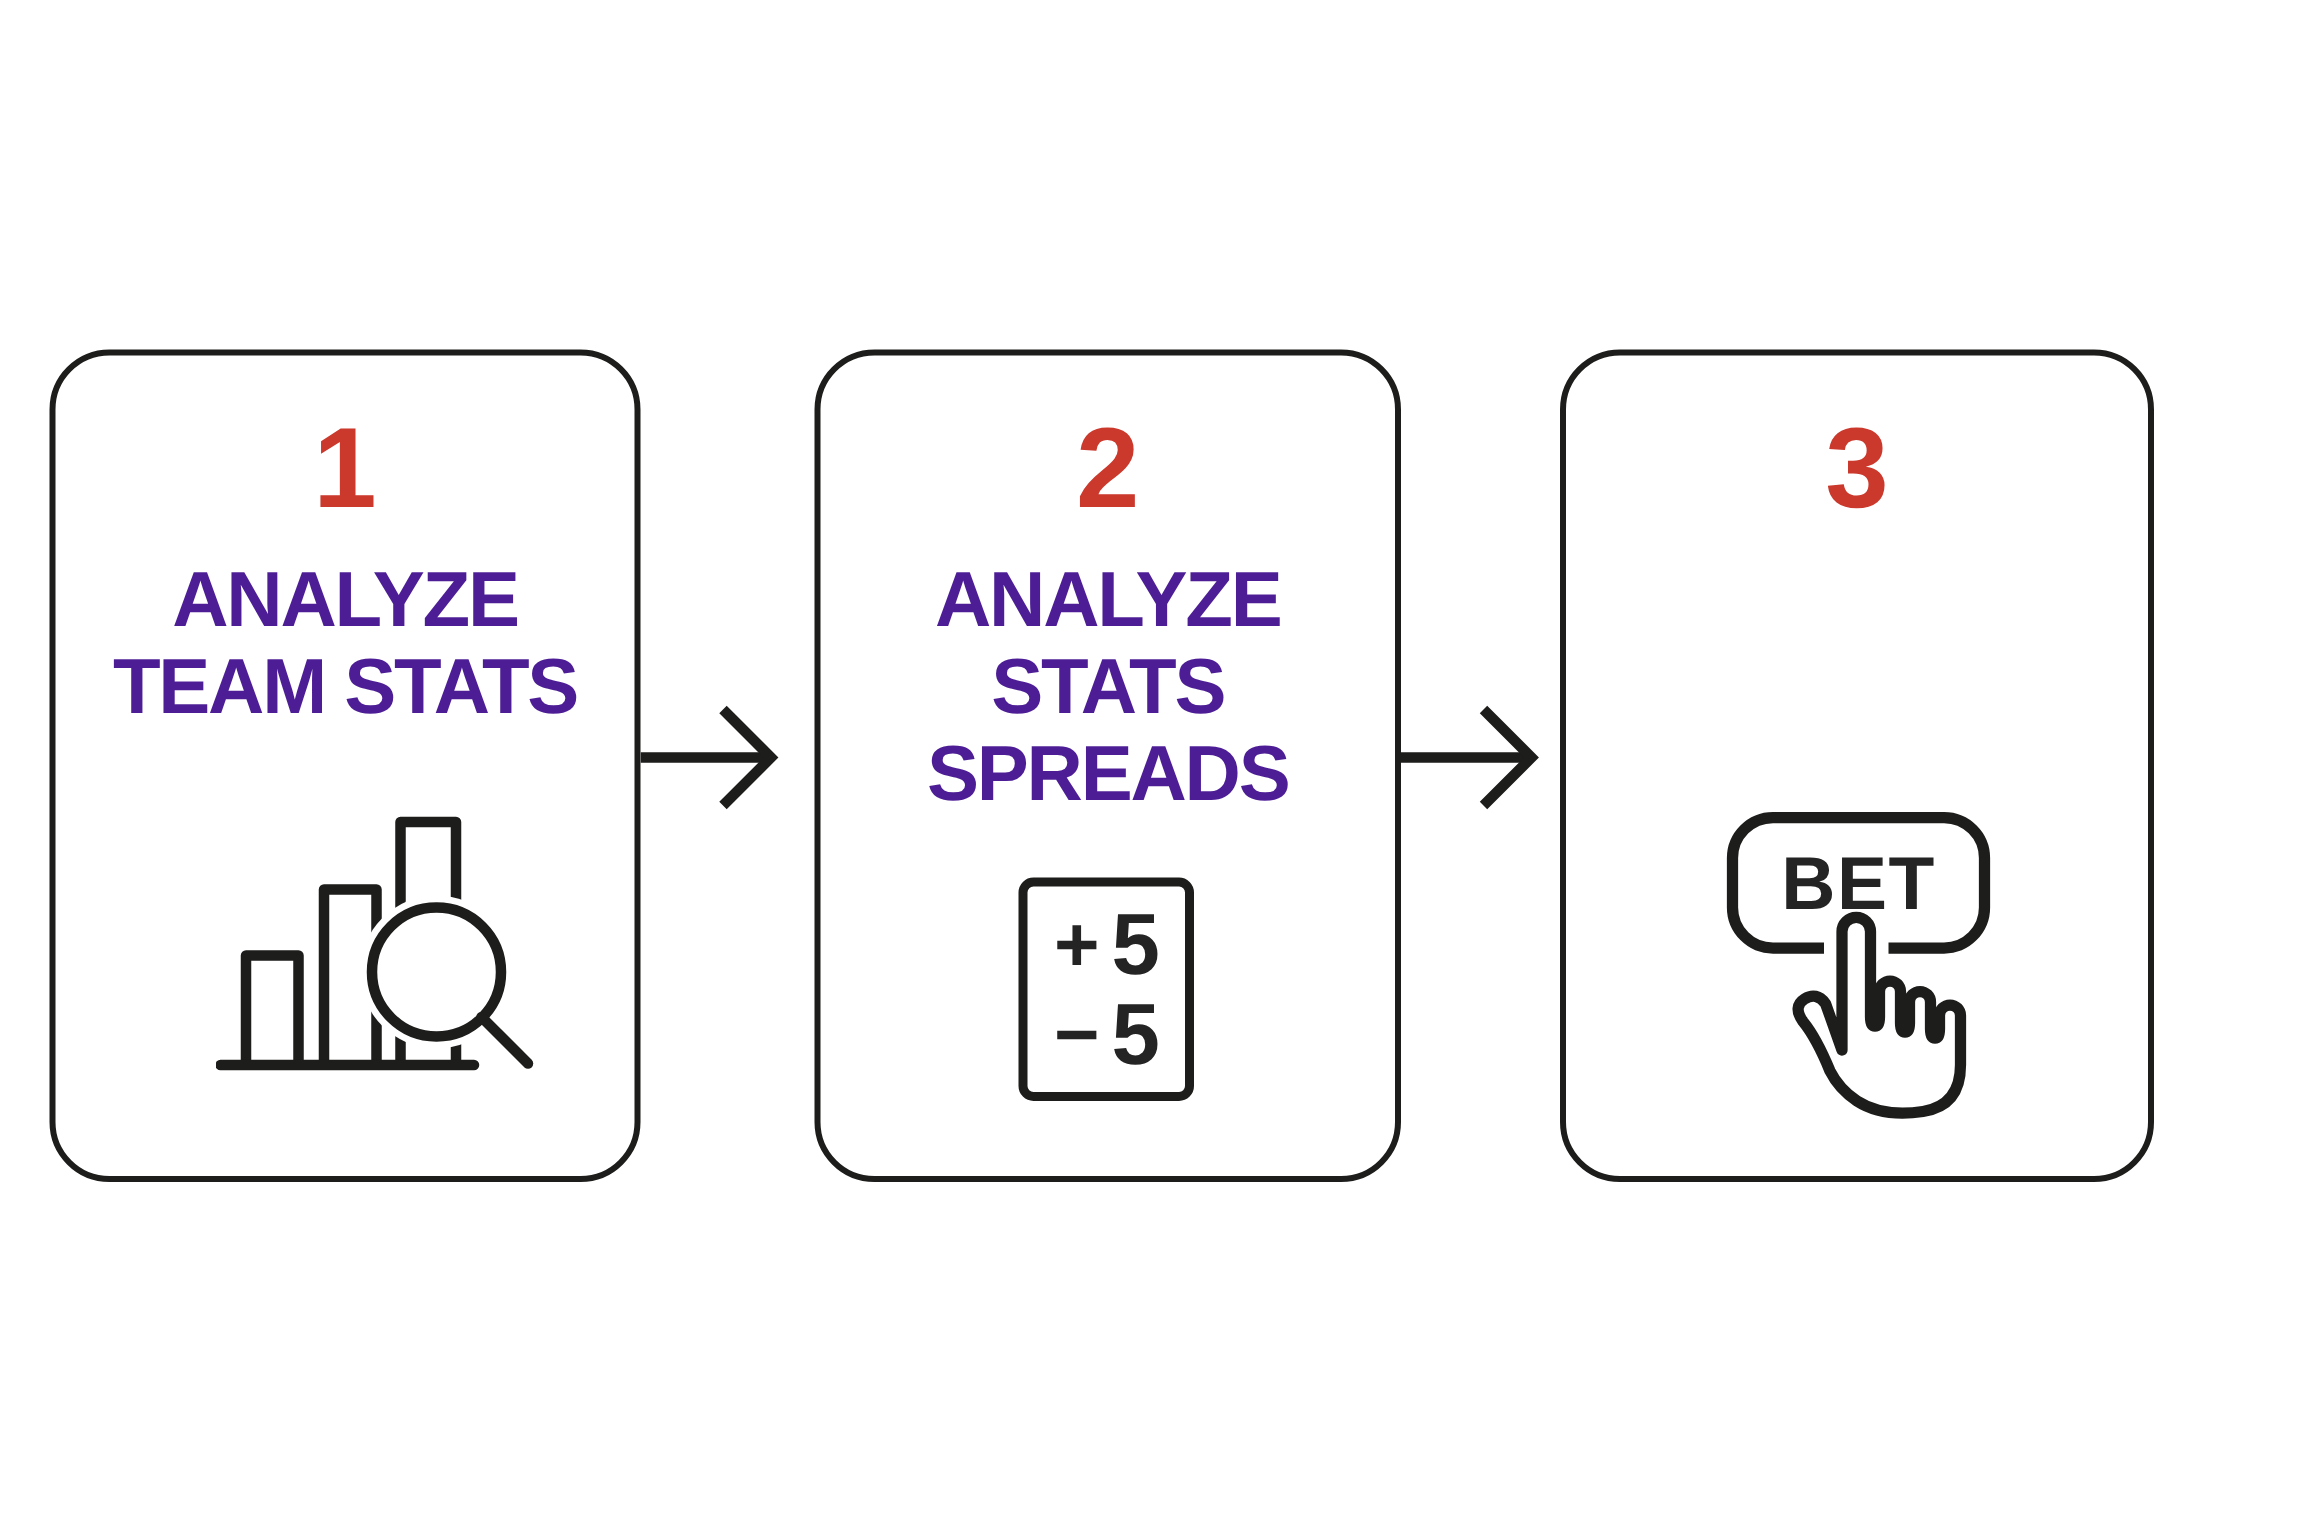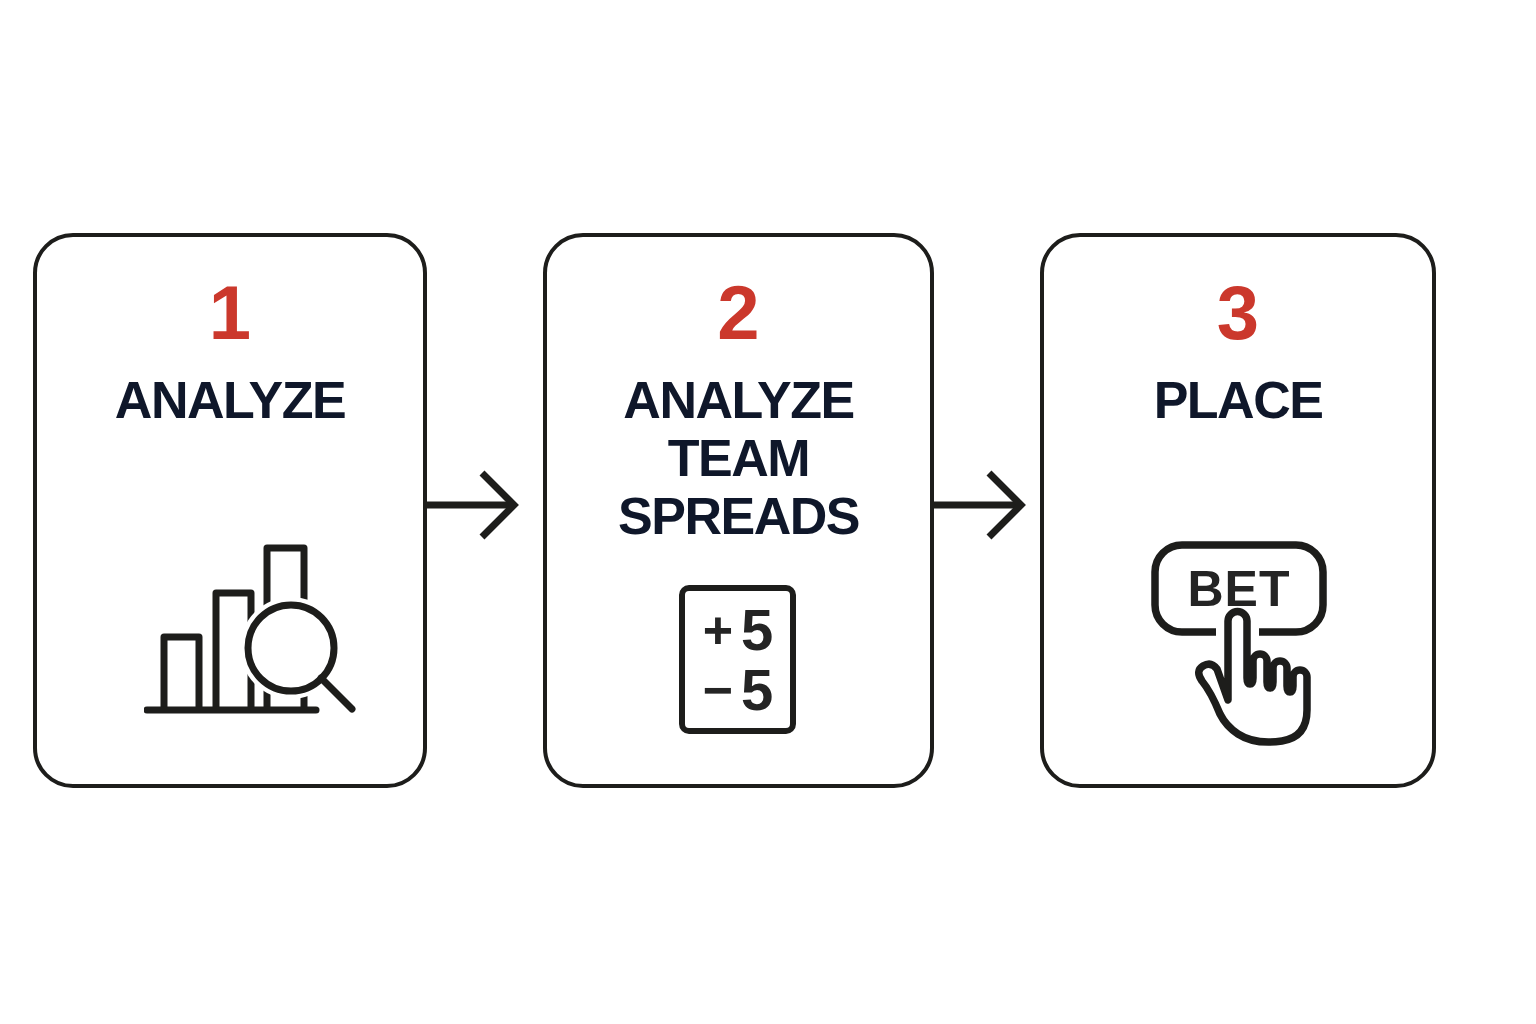--- a/index.html
+++ b/index.html
@@ -42,21 +42,21 @@
   }
   .step-title {
     position: absolute;
     top: 134px;
     left: 0; right: 0;
     text-align: center;
     font-size: 52px;
     line-height: 58px;
     font-weight: 700;
     letter-spacing: -1.5px;
-    color: #0f172a;
+    color: #4c1d95;
   }
   .icon-svg { position: absolute; display: block; }
   #stats-icon { left: 107px; top: 301px; width: 212px; height: 176px; }
   #bet-icon   { left: 106px; top: 303px; width: 190px; height: 212px; }
 
   .spread-box {
     position: absolute;
     left: 132px;
     top: 348px;
     width: 117px;
@@ -102,20 +102,21 @@
 </style>
 </head>
 <body>
 
 <div class="canvas">
 
   <div class="step-card" id="card-1">
     <div class="step-number">1</div>
     <div class="step-title">
       <div>ANALYZE</div>
+      <div>TEAM STATS</div>
     </div>
     <svg class="icon-svg" id="stats-icon" viewBox="0 0 212 176">
       <g fill="none" stroke="#1d1d1b" stroke-width="7" stroke-linejoin="round">
         <path d="M20 172 V99 H55 V172"></path>
         <path d="M72 172 V55 H107 V172"></path>
         <path d="M123 172 V10 H160 V172"></path>
       </g>
       <circle cx="147" cy="110" r="51" fill="#ffffff" stroke="none"></circle>
       <circle cx="147" cy="110" r="43" fill="#ffffff" stroke="#1d1d1b" stroke-width="7"></circle>
       <path d="M177 140 L208 171" fill="none" stroke="#1d1d1b" stroke-width="7" stroke-linecap="round"></path>
@@ -125,21 +126,21 @@
 
   <svg class="arrow" id="arrow-1" viewBox="0 0 100 74">
     <line x1="0" y1="37" x2="84" y2="37" stroke="#1d1d1b" stroke-width="7"></line>
     <polyline points="55,5 87,37 55,69" fill="none" stroke="#1d1d1b" stroke-width="7"></polyline>
   </svg>
 
   <div class="step-card" id="card-2">
     <div class="step-number">2</div>
     <div class="step-title">
       <div>ANALYZE</div>
-      <div>TEAM</div>
+      <div>STATS</div>
       <div>SPREADS</div>
     </div>
     <div class="spread-box">
       <div class="spread-row">
         <span class="sign">+</span>
         <span class="value">5</span>
       </div>
       <div class="spread-row">
         <span class="sign">−</span>
         <span class="value">5</span>
@@ -148,21 +149,20 @@
   </div>
 
   <svg class="arrow" id="arrow-2" viewBox="0 0 100 74">
     <line x1="0" y1="37" x2="84" y2="37" stroke="#1d1d1b" stroke-width="7"></line>
     <polyline points="55,5 87,37 55,69" fill="none" stroke="#1d1d1b" stroke-width="7"></polyline>
   </svg>
 
   <div class="step-card" id="card-3">
     <div class="step-number">3</div>
     <div class="step-title">
-      <div>PLACE</div>
     </div>
     <svg class="icon-svg" id="bet-icon" viewBox="0 0 190 212">
       <rect x="5" y="5" width="168" height="87" rx="27" fill="none" stroke="#1d1d1b" stroke-width="7.5"></rect>
       <g transform="translate(39,64)">
         <path d="M39 96 V17 A9.5 9.5 0 0 1 58 17 V74 Q58 80 61 80 Q64 80 64 74 V57 A7 7 0 0 1 78 57 V78 Q78 84 81 84 Q84 84 84 78 V64 A7 7 0 0 1 98 64 V82 Q98 88 101 88 Q104 88 104 82 V73 A7 7 0 0 1 118 73 V106 Q118 133 93 137 Q66 141 49 130 Q37 122 31 110 Q22 88 13 77 Q6 67 14 62 Q22 57 28 65 L39 96 Z" fill="#ffffff" stroke="#ffffff" stroke-width="24" stroke-linejoin="round" stroke-linecap="round"></path>
         <path d="M39 96 V17 A9.5 9.5 0 0 1 58 17 V74 Q58 80 61 80 Q64 80 64 74 V57 A7 7 0 0 1 78 57 V78 Q78 84 81 84 Q84 84 84 78 V64 A7 7 0 0 1 98 64 V82 Q98 88 101 88 Q104 88 104 82 V73 A7 7 0 0 1 118 73 V106 Q118 133 93 137 Q66 141 49 130 Q37 122 31 110 Q22 88 13 77 Q6 67 14 62 Q22 57 28 65 L39 96 Z" fill="#ffffff" stroke="#1d1d1b" stroke-width="7.5" stroke-linejoin="round" stroke-linecap="round"></path>
       </g>
       <text class="bet-label-text" x="89" y="66" text-anchor="middle">BET</text>
     </svg>
   </div>

